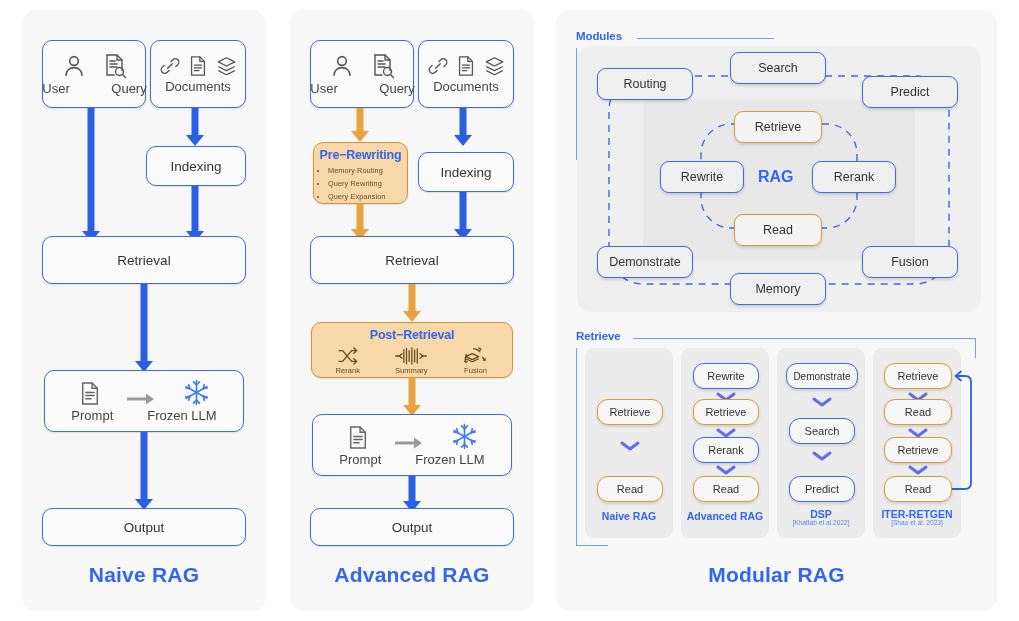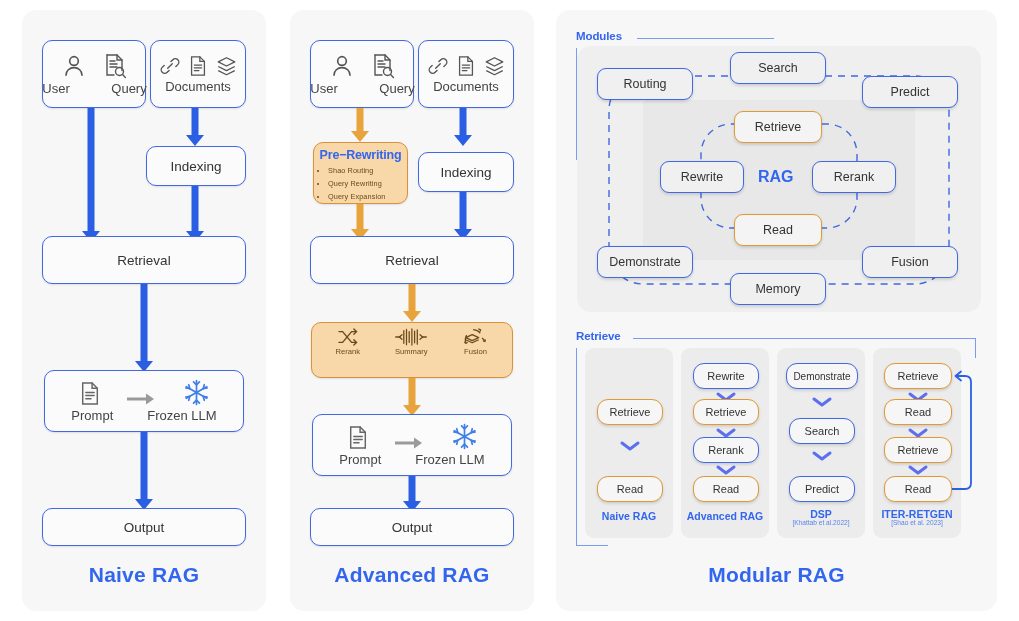--- a/index.html
+++ b/index.html
@@ -254,21 +254,21 @@
   </div>
 
   <div class="arrow orange" style="left:345px;top:108px;width:30px;height:34px;">
     <div class="shaft" style="top:0;height:24px"></div>
       <div class="head" style="top:23px"></div>
   </div>
 
   <div class="obox" style="left:313px;top:142px;width:95px;height:62px;">
     <div class="otitle">Pre−Rewriting</div>
     <ul>
-      <li>Shao Routing</li>
+      <li>Memory Routing</li>
       <li>Query Rewriting</li>
       <li>Query Expansion</li>
     </ul>
   </div>
 
   <div class="arrow" style="left:448px;top:108px;width:30px;height:38px;">
     <div class="shaft" style="top:0;height:28px"></div>
       <div class="head" style="top:27px"></div>
   </div>
 
@@ -289,20 +289,21 @@
   <div class="node" style="left:310px;top:236px;width:204px;height:48px;">
     <span>Retrieval</span>
   </div>
 
   <div class="arrow orange" style="left:397px;top:284px;width:30px;height:38px;">
     <div class="shaft" style="top:0;height:28px"></div>
       <div class="head" style="top:27px"></div>
   </div>
 
   <div class="obox" style="left:311px;top:322px;width:202px;height:56px;">
+    <div class="otitle">Post−Retrieval</div>
     <div class="post-icons">
       <div class="post-item">
         <span>
           <svg width="22" height="18" viewBox="0 0 24 20" fill="none" stroke="#6b4a18" stroke-width="1.5" stroke-linecap="round">
             <path d="M2 4h4l10 12h5"></path>
               <path d="M2 16h4L16 4h5"></path>
             <path d="M18.5 13l3 3-3 3"></path>
               <path d="M18.5 1l3 3-3 3"></path>
           </svg>
         </span>

